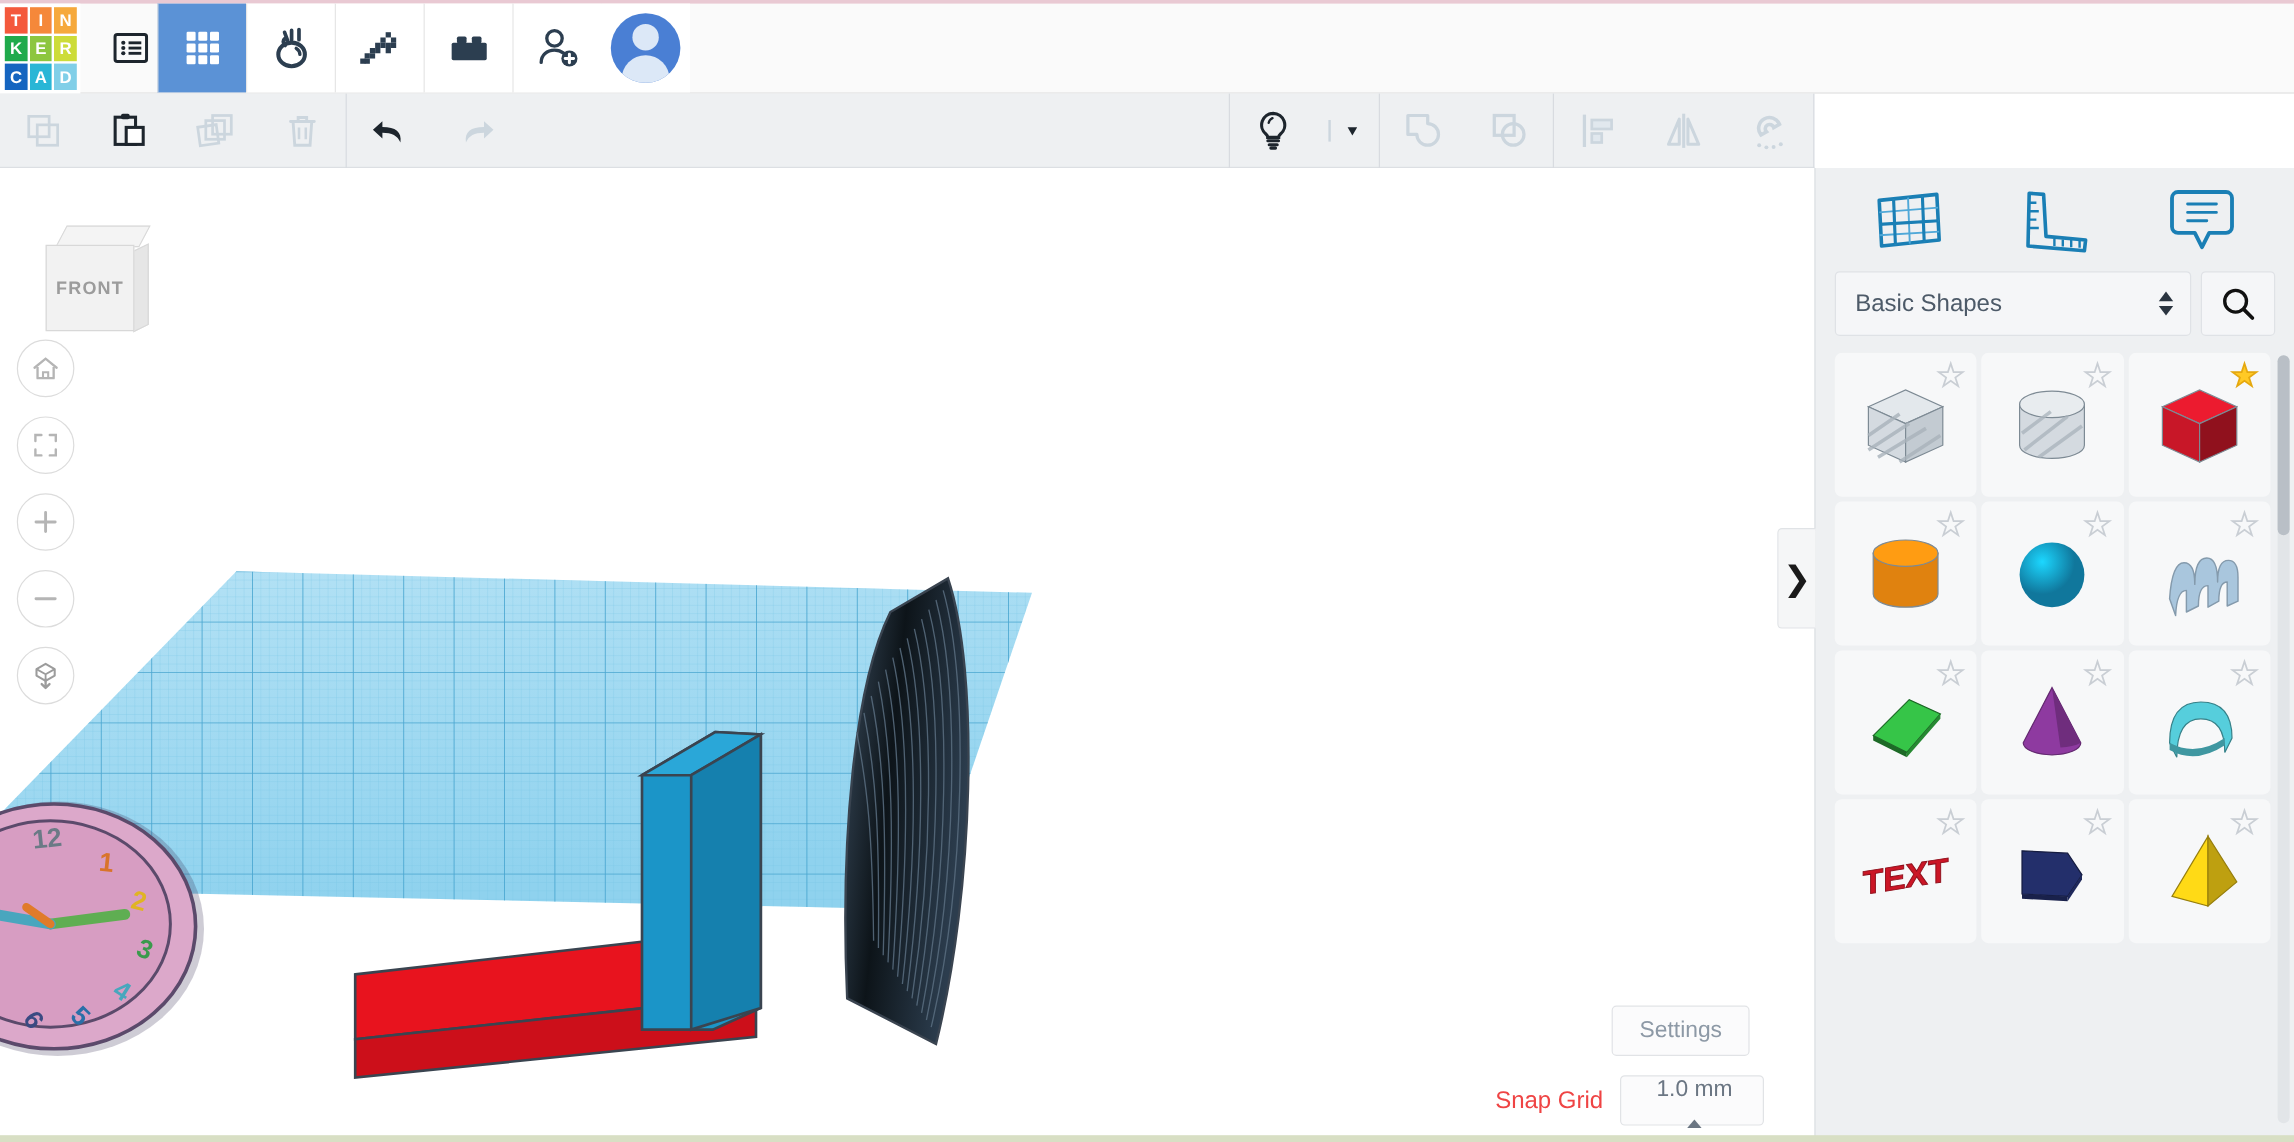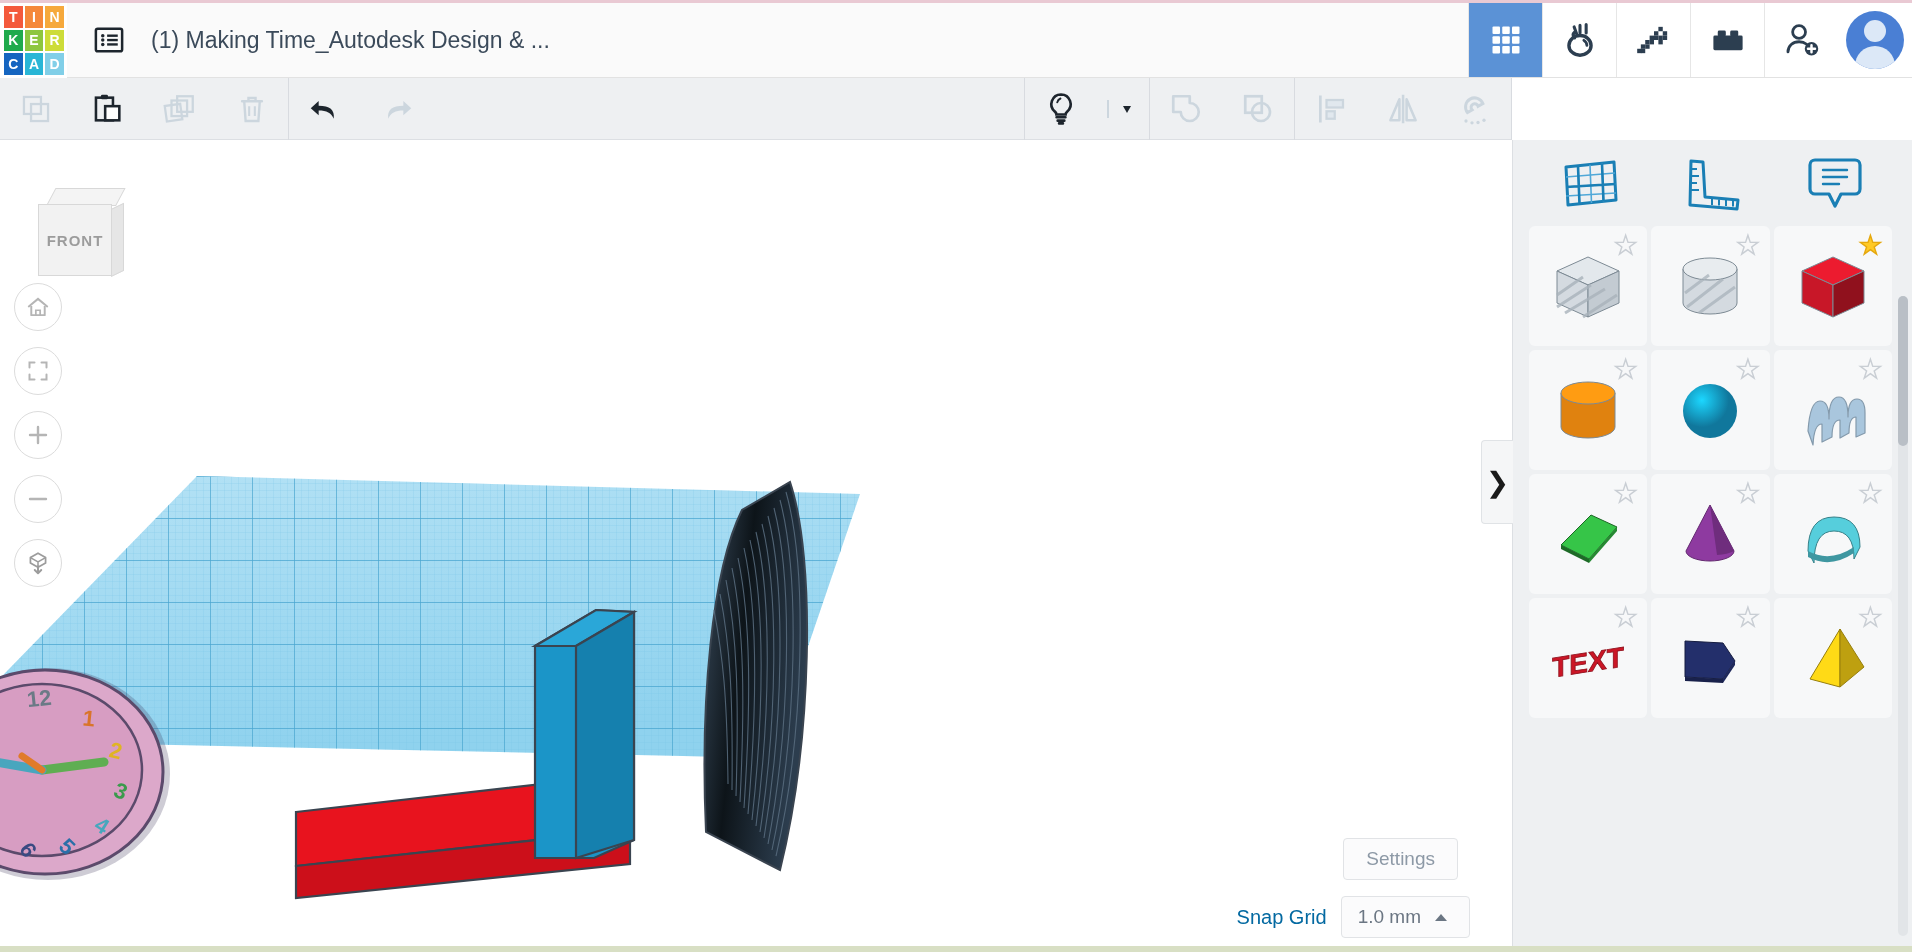--- a/index.html
+++ b/index.html
@@ -130,27 +130,28 @@
   .settings-btn {
     position: absolute; right: 54px; bottom: 72px;
     height: 42px; padding: 0 22px; border: 1px solid #e1e3e6; border-radius: 4px;
     background: #fbfbfc; color: #8d99a6; font-size: 19px;
     display: flex; align-items: center; cursor: pointer; margin-top: 30px;
   }
   .snapgrid {
     position: absolute; right: 42px; bottom: 14px;
     display: flex; align-items: center; gap: 14px;
   }
-  .snapgrid-label { font-size: 20px; color: #0369a1; }
+  .snapgrid-label { font-size: 20px; color: #ef4444; }
   .snapgrid-select {
-    height: 42px; padding: 0 22px 0 16px; min-width: 120px;
+    height: 42px; padding: 0 12px 0 16px; min-width: 120px;
     border: 1px solid #e1e3e6; border-radius: 4px; background: #fbfbfc;
     color: #6b7683; font-size: 19px;
     display: flex; align-items: center; justify-content: space-between; gap: 14px;
     cursor: pointer;
+    flex-direction: column;
   }
   .caret-up {
     width: 0; height: 0; border-left: 6px solid transparent; border-right: 6px solid transparent;
     border-bottom: 7px solid #6b7683;
   }
 
   
   .rightpanel {
     position: absolute; top: 140px; left: 1512px; width: 400px; height: 812px;
     background: #eef0f2; border-left: 1px solid #dcdfe3;
@@ -236,21 +237,20 @@
         <rect x="1.5" y="3" width="21" height="18" rx="1.5" fill="none" stroke="#1d252d" stroke-width="2"></rect>
         <circle cx="7" cy="8.5" r="1.4" fill="#1d252d"></circle>
         <circle cx="7" cy="12" r="1.4" fill="#1d252d"></circle>
         <circle cx="7" cy="15.5" r="1.4" fill="#1d252d"></circle>
         <rect x="10.5" y="7.6" width="8.5" height="1.9" fill="#1d252d"></rect>
         <rect x="10.5" y="11.1" width="8.5" height="1.9" fill="#1d252d"></rect>
         <rect x="10.5" y="14.6" width="8.5" height="1.9" fill="#1d252d"></rect>
       </svg>
     </div>
 
-    <div class="doc-title">(1) Making Time_Autodesk Design &amp; ...</div>
 
     <div class="tb-right">
       <div class="tb-icon-btn active">
         <svg width="36" height="36" viewBox="0 0 24 24">
           <g fill="#ffffff">
             <rect x="3" y="3" width="5" height="5" rx="0.7"></rect>
               <rect x="9.5" y="3" width="5" height="5" rx="0.7"></rect>
               <rect x="16" y="3" width="5" height="5" rx="0.7"></rect>
             <rect x="3" y="9.5" width="5" height="5" rx="0.7"></rect>
               <rect x="9.5" y="9.5" width="5" height="5" rx="0.7"></rect>
@@ -576,20 +576,35 @@
       <div class="panel-tab">
         <svg width="56" height="58" viewBox="0 0 56 58">
           <path d="M8,6 h40 a5,5 0 0 1 5,5 v24 a5,5 0 0 1 -5,5 h-14 l-6,12 -6,-12 h-14 a5,5 0 0 1 -5,-5 v-24 a5,5 0 0 1 5,-5 z" fill="none" stroke="#1a7fb5" stroke-width="3.2" stroke-linejoin="round"></path>
           <g stroke="#1a7fb5" stroke-width="2.4" stroke-linecap="round">
             <path d="M16,16 h24 M16,23 h24 M16,30 h16"></path>
           </g>
         </svg>
       </div>
     </div>
 
+    <div class="panel-search-row">
+      <div class="shape-select">
+        <span>Basic Shapes</span>
+        <span class="spinner">
+          <span class="spin-up"></span>
+            <span class="spin-dn"></span>
+        </span>
+      </div>
+      <div class="search-btn">
+        <svg width="32" height="32" viewBox="0 0 24 24">
+          <circle cx="10.5" cy="10.5" r="6.8" fill="none" stroke="#111" stroke-width="2.1"></circle>
+          <path d="M15.6 15.6L21 21" stroke="#111" stroke-width="2.3" stroke-linecap="round"></path>
+        </svg>
+      </div>
+    </div>
 
     <div class="shapes-grid" id="shapes-grid">
         <div class="shape-cell" title="Box (hole)">
           <svg width="90" height="82" viewBox="0 0 90 82">
             <polygon points="14,26 45,12 76,26 45,40" fill="#e3e8ec" stroke="#7d8a94" stroke-width="1"></polygon>
             <polygon points="14,26 45,40 45,72 14,58" fill="#d4dae0" stroke="#7d8a94" stroke-width="1"></polygon>
             <polygon points="76,26 45,40 45,72 76,58" fill="#c3cbd2" stroke="#7d8a94" stroke-width="1"></polygon>
             <g stroke="#a9b3bb" stroke-width="3" opacity="0.8">
               <path d="M14,50 L40,32 M14,62 L48,40 M22,68 L62,44 M40,72 L74,50"></path>
             </g>

